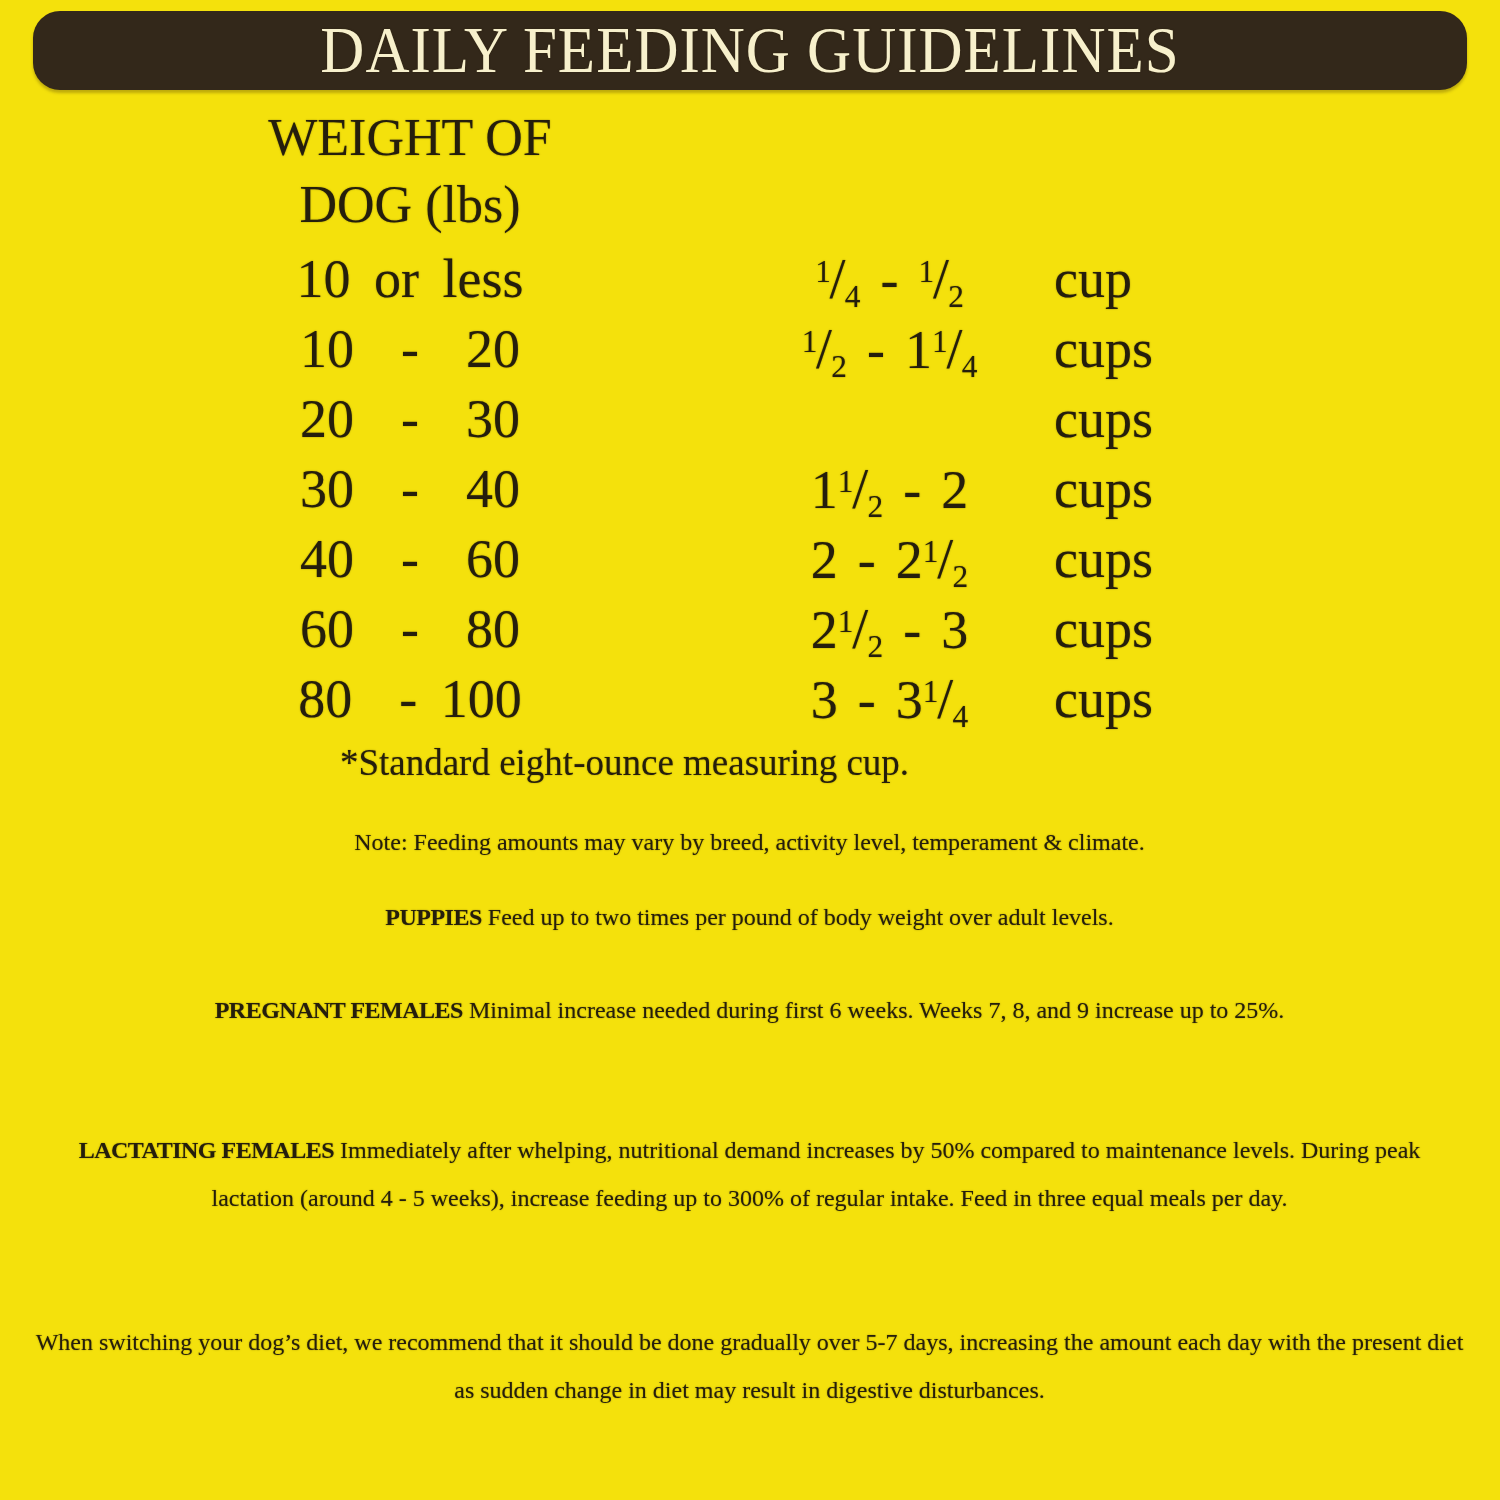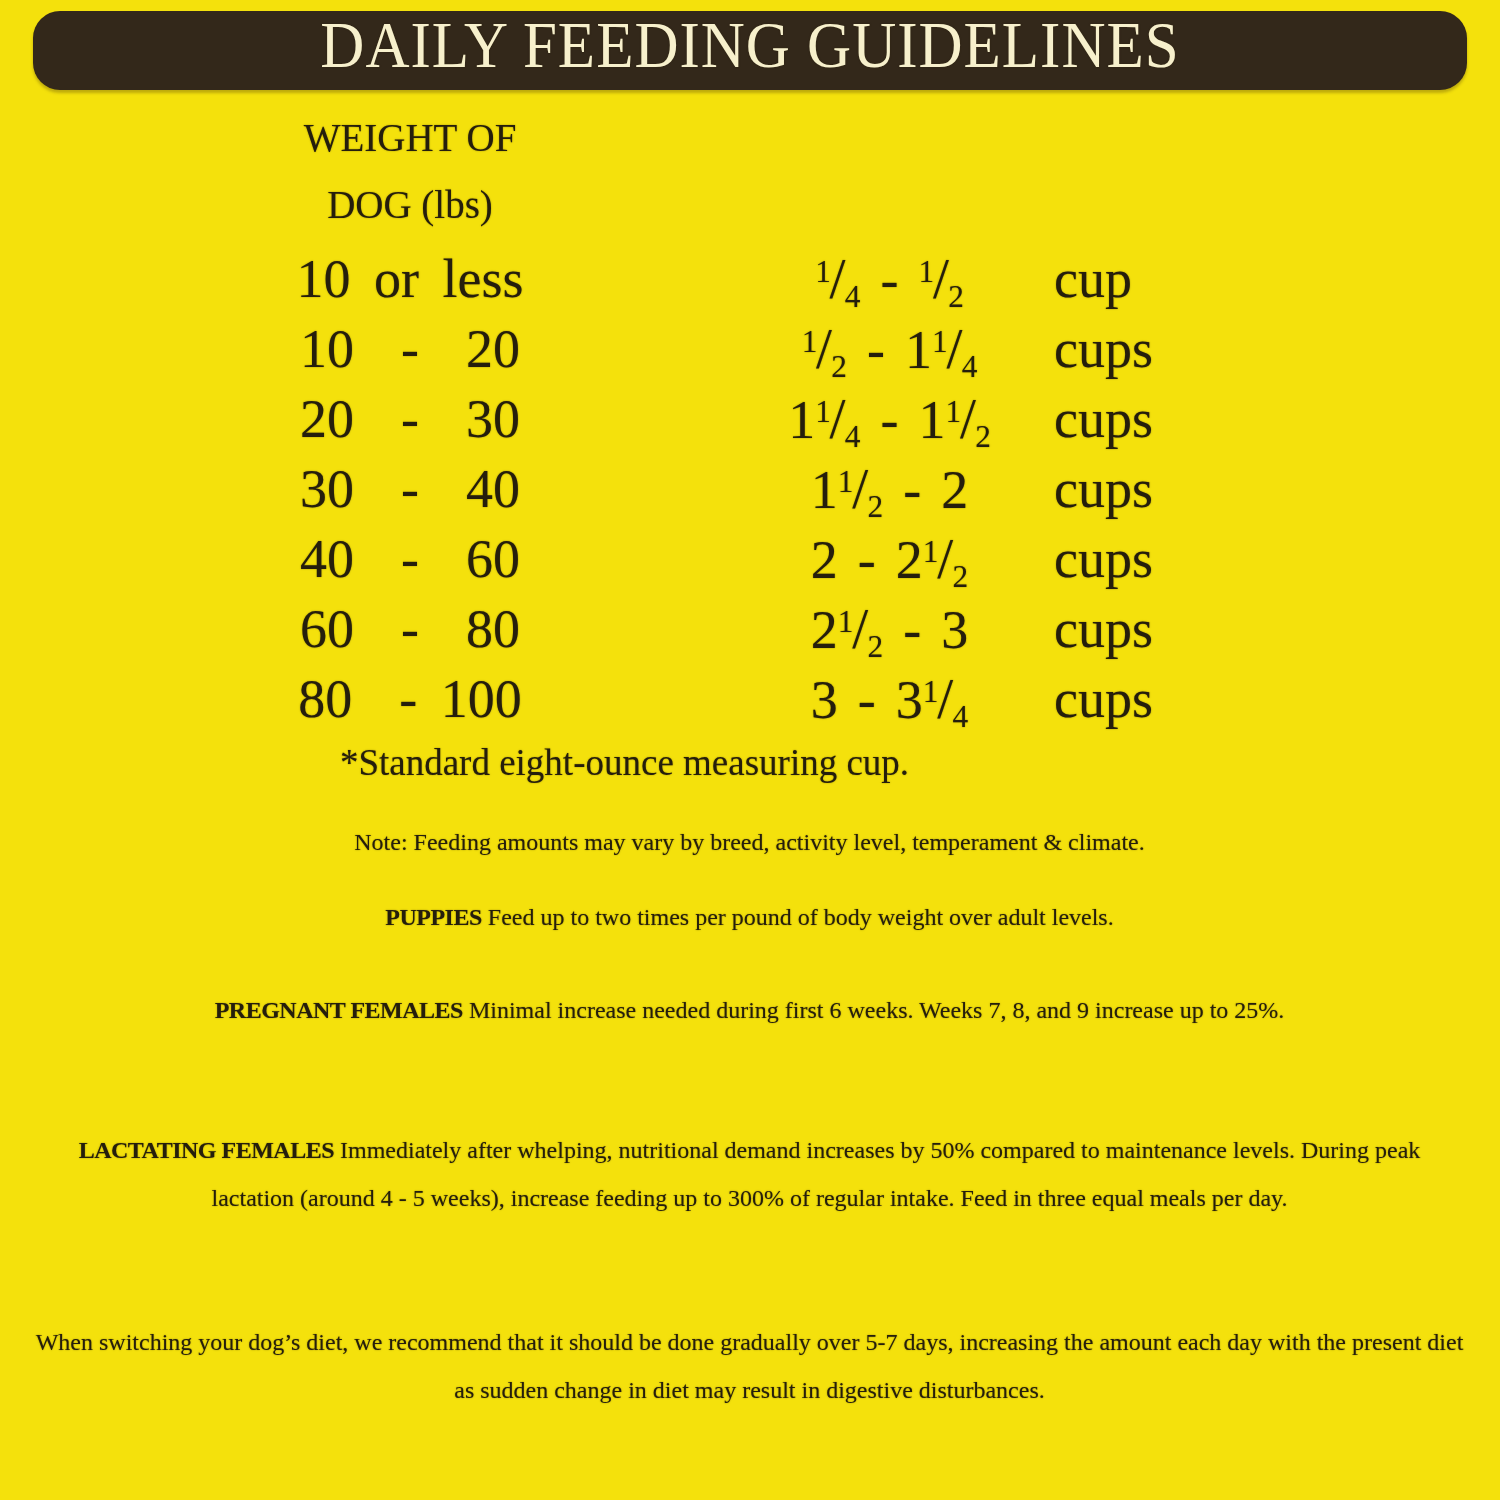--- a/index.html
+++ b/index.html
@@ -18,34 +18,34 @@
     color:var(--ink);
   }
   .soft{ text-shadow:0 0 1.5px rgba(45,35,0,.55); }
 
   
   .title-bar{
     position:absolute;left:33px;top:11px;width:1434px;height:79px;
     background:var(--bar-bg);
     border-radius:27px;
     box-shadow:0 3px 3px rgba(110,90,10,.4);
-    display:flex;align-items:flex-start;justify-content:center;
+    display:flex;align-items:center;justify-content:center;
   }
   .title-bar .title{
     color:var(--bar-text);
     font-size:61px;
     letter-spacing:1px;
     transform:scaleY(1.06);
     white-space:nowrap;
   }
 
   
   .col-head{
     position:absolute;top:104px;
-    font-size:39px;line-height:67px;
+    font-size:52px;line-height:67px;
     text-align:center;
   }
   .col-head.weight{left:250px;width:320px;}
   .col-head.serving{left:770px;width:370px;}
 
   
   .rows{position:absolute;left:0;top:244px;width:1500px;}
   .row{position:relative;height:70px;line-height:70px;font-size:54px;}
   .cell-weight{
     position:absolute;left:285px;width:250px;
@@ -105,21 +105,20 @@
         <div class="cell-serving"><span class="val-group"><span class="fr-n">1</span><span class="fr-s">/</span><span class="fr-d">4</span></span><span class="sv-dash">-</span><span class="val-group"><span class="fr-n">1</span><span class="fr-s">/</span><span class="fr-d">2</span></span></div>
         <div class="cell-unit">cup</div>
       </div>
       <div class="row">
         <div class="cell-weight">10  -  20</div>
         <div class="cell-serving"><span class="val-group"><span class="fr-n">1</span><span class="fr-s">/</span><span class="fr-d">2</span></span><span class="sv-dash">-</span><span class="val-group"><span class="whole">1</span><span class="fr-n">1</span><span class="fr-s">/</span><span class="fr-d">4</span></span></div>
         <div class="cell-unit">cups</div>
       </div>
       <div class="row">
         <div class="cell-weight">20  -  30</div>
-        <div class="cell-serving"><span class="val-group"><span class="whole">1</span><span class="fr-n">1</span><span class="fr-s">/</span><span class="fr-d">4</span></span><span class="sv-dash">-</span><span class="val-group"><span class="whole">1</span><span class="fr-n">1</span><span class="fr-s">/</span><span class="fr-d">2</span></span></div>
         <div class="cell-unit">cups</div>
       </div>
       <div class="row">
         <div class="cell-weight">30  -  40</div>
         <div class="cell-serving"><span class="val-group"><span class="whole">1</span><span class="fr-n">1</span><span class="fr-s">/</span><span class="fr-d">2</span></span><span class="sv-dash">-</span><span class="val-group"><span class="whole">2</span></span></div>
         <div class="cell-unit">cups</div>
       </div>
       <div class="row">
         <div class="cell-weight">40  -  60</div>
         <div class="cell-serving"><span class="val-group"><span class="whole">2</span></span><span class="sv-dash">-</span><span class="val-group"><span class="whole">2</span><span class="fr-n">1</span><span class="fr-s">/</span><span class="fr-d">2</span></span></div>

